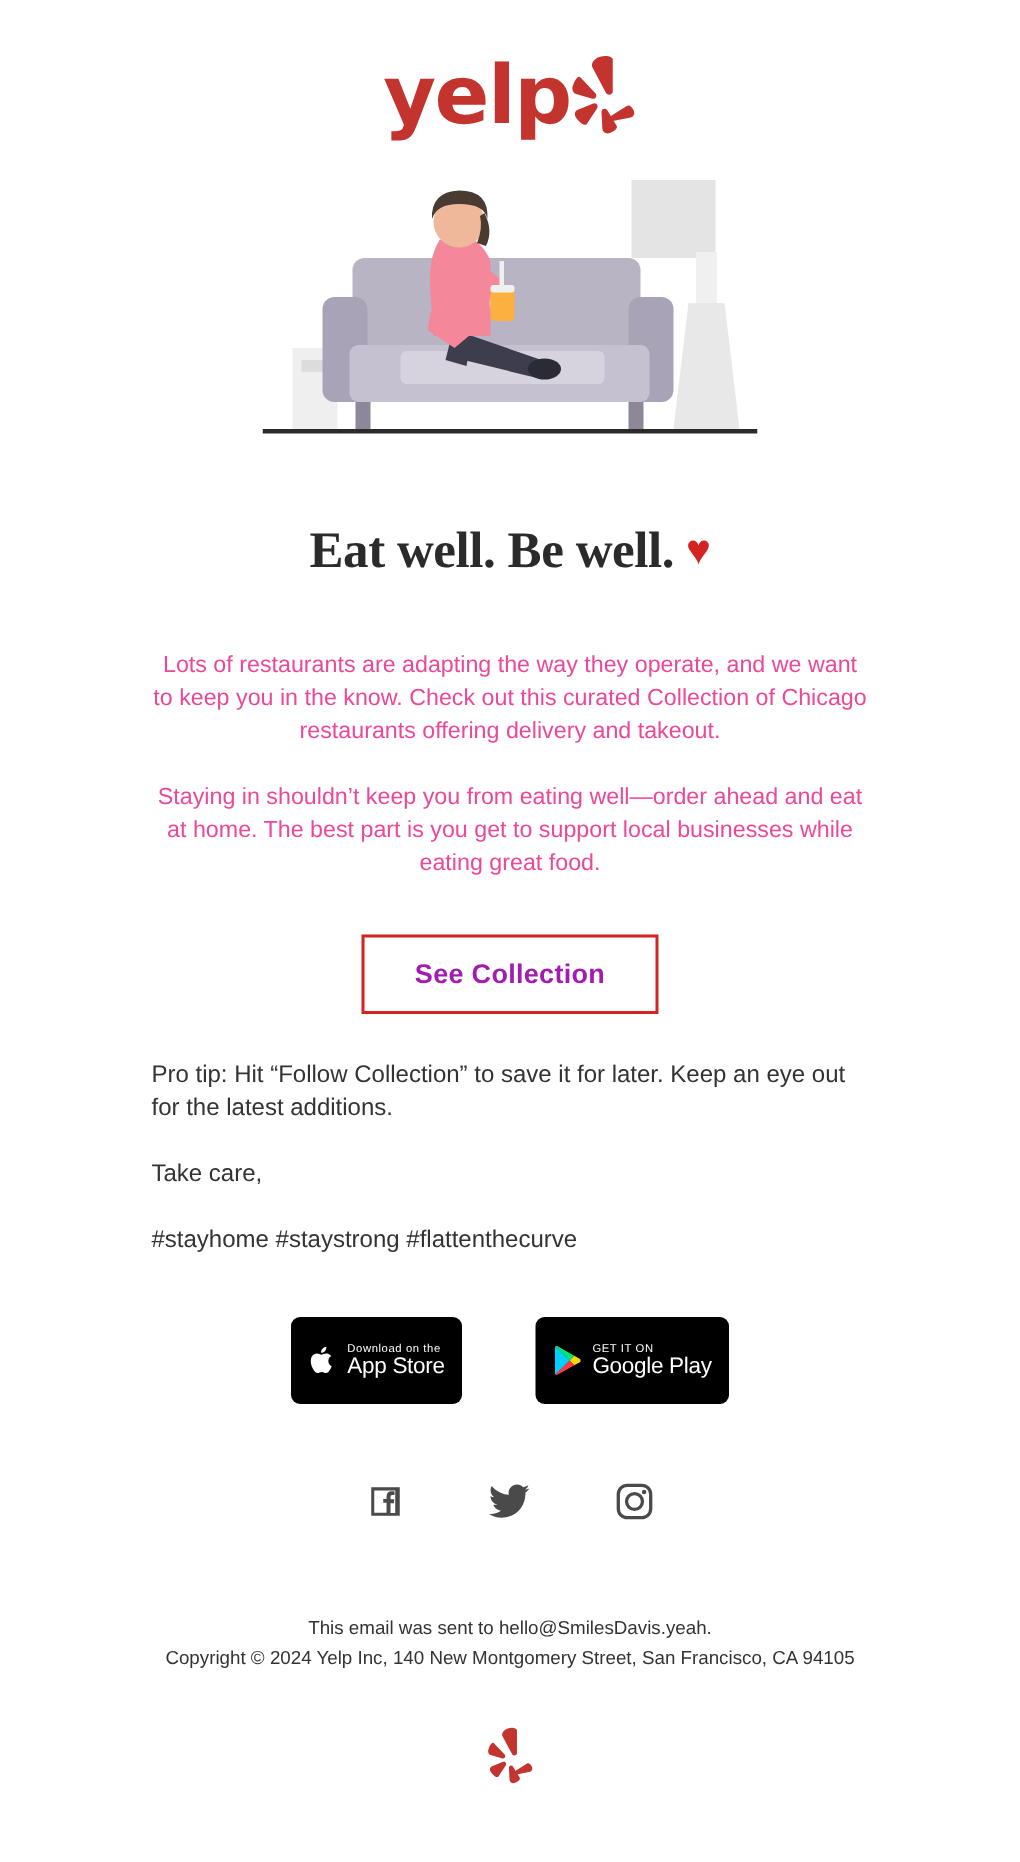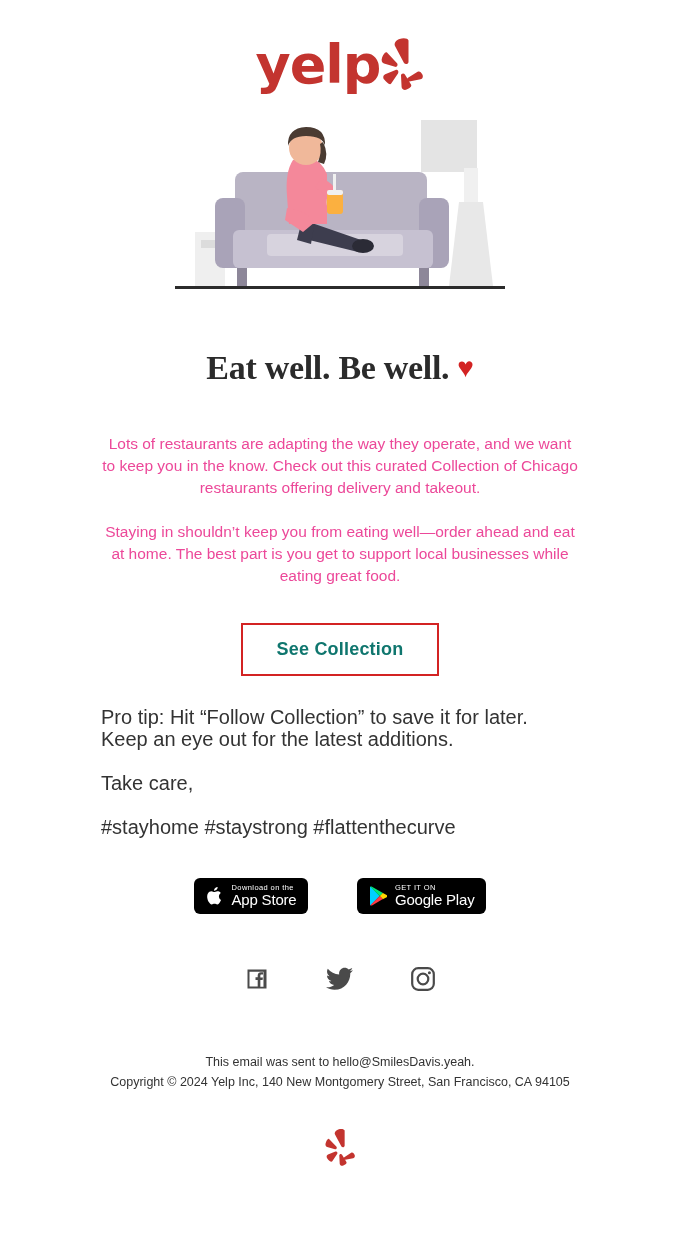--- a/index.html
+++ b/index.html
@@ -90,56 +90,56 @@
   }
 
   
   .cta-row {
     text-align: center;
     margin: 36px 0 30px 0;
   }
   .cta-button {
     display: inline-block;
     border: 2px solid #d32323;
-    color: #0f766e;
+    color: #a21caf;
     background: #ffffff;
     font-size: 18px;
     font-weight: bold;
     padding: 14px 34px;
     text-decoration: none;
     letter-spacing: 0.2px;
     cursor: pointer;
   }
 
   
   .sig {
     width: 478px;
     margin: 0 auto;
-    font-size: 20px;
+    font-size: 16px;
     line-height: 22px;
   }
   .sig p { margin: 0 0 22px 0; }
 
   
   .badges {
     text-align: center;
     margin: 40px 0 0 0;
   }
   .badge {
     display: inline-block;
     vertical-align: middle;
     margin: 0 22px;
     text-decoration: none;
     cursor: pointer;
   }
   .badge-box {
     background: #000000;
     border-radius: 6px;
     height: 36px;
-    padding: 0 12px;
+    padding: 11px 12px;
     display: flex;
     align-items: center;
     color: #ffffff;
   }
   .badge-box .glyph { margin-right: 8px; display: flex; align-items: center; }
   .badge-txt { text-align: left; line-height: 1.05; }
   .badge-txt .small {
     font-size: 7.5px;
     letter-spacing: 0.4px;
     text-transform: none;

